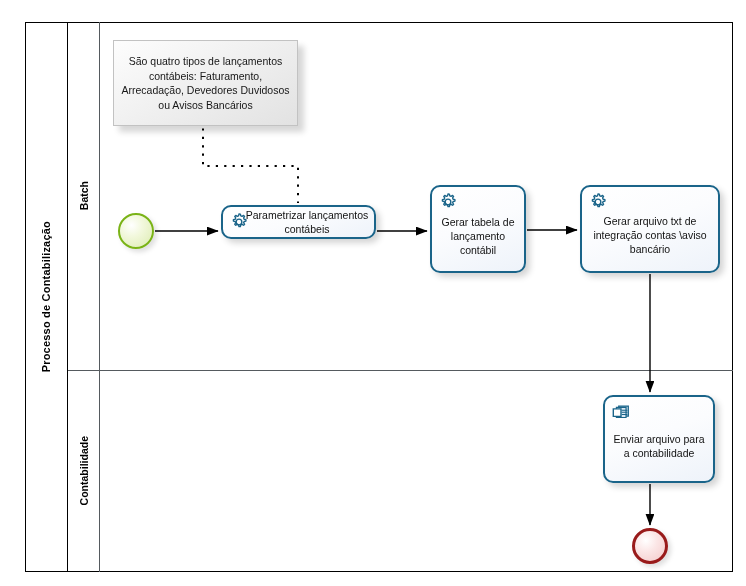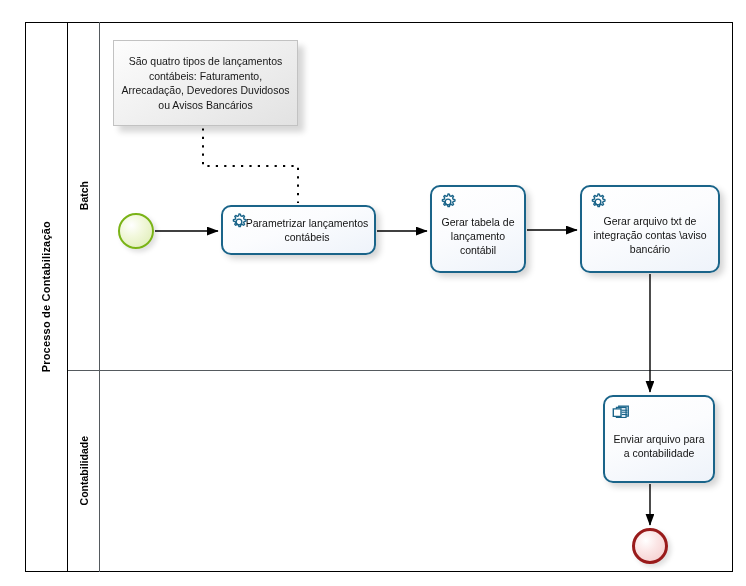--- a/index.html
+++ b/index.html
@@ -150,21 +150,21 @@
   }
   .task-icon {
     position: absolute;
     left: 5px;
     top: 4px;
     width: 22px;
     height: 22px;
     pointer-events: none;
   }
 
-  #task-parametrizar { left: 221px; top: 205px; width: 155px; height: 50px; }
+  #task-parametrizar { left: 221px; top: 205px; width: 155px; height: 34px; }
   #task-gerar-tabela { left: 430px; top: 185px; width: 96px;  height: 88px; }
   #task-gerar-txt    { left: 580px; top: 185px; width: 140px; height: 88px; }
   #task-enviar       { left: 603px; top: 395px; width: 112px;  height: 88px; }
 
   #task-parametrizar .task-label { margin-top: 0; padding-left: 22px; }
   #task-gerar-tabela .task-label { margin-top: 14px; }
   #task-gerar-txt    .task-label { margin-top: 12px; }
   #task-enviar       .task-label { margin-top: 14px; }
 
   

